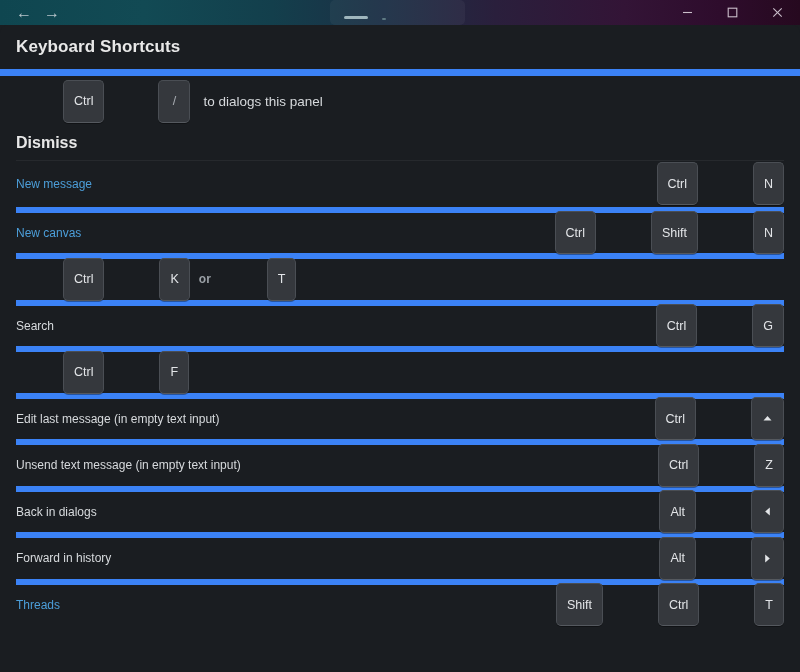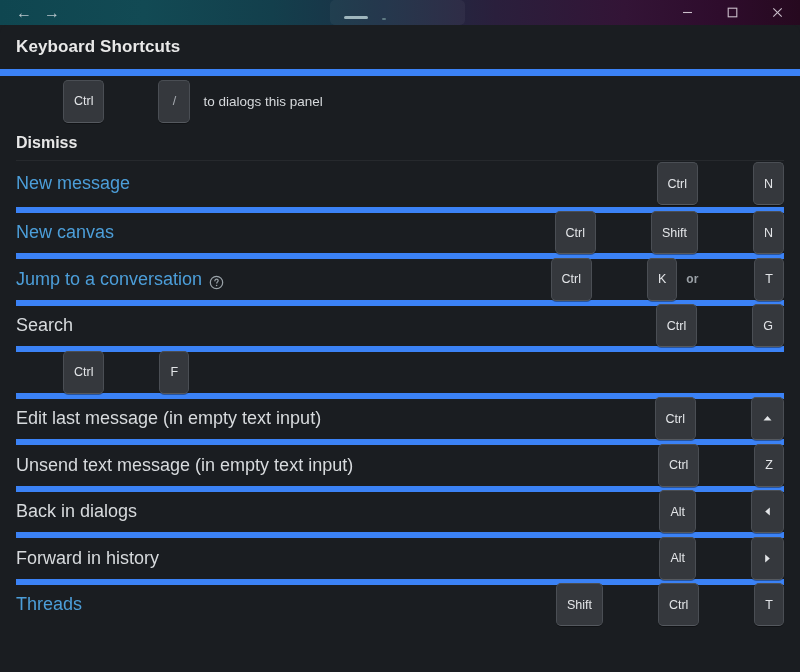--- a/index.html
+++ b/index.html
@@ -138,24 +138,24 @@
     height: 46.5px;
     display: flex;
     align-items: center;
     justify-content: space-between;
     border-top: 6px solid #3b82f6;
     gap: 10px;
   }
   .row:first-child { border-top: 1px solid #26292d; }
 
   .row-label {
-    font-size: 18px;
+    font-size: 12px;
     color: #d7dadd;
     display: flex;
-    align-items: flex-end;
+    align-items: flex-start;
     gap: 7px;
     white-space: nowrap;
   }
   .row-label.link { color: #4c9ed9; }
 
   .help-icon {
     width: 15px;
     height: 15px;
     color: #9aa2a8;
     display: inline-flex;
@@ -264,30 +264,20 @@
         <div class="row-label link">
           <span>New canvas</span>
         </div>
         <div class="keys">
           <span class="kbd">Ctrl</span>
           <span class="kbd">Shift</span>
           <span class="kbd">N</span>
         </div>
       </div>
       <div class="row">
-        <div class="row-label link">
-          <span>Jump to a conversation</span>
-          <span class="help-icon">
-            <svg width="15" height="15" viewBox="0 0 16 16">
-              <circle cx="8" cy="8" r="6.6" fill="none" stroke="currentColor" stroke-width="1.3"></circle>
-              <path d="M6.3 6.2c0-1 .8-1.7 1.75-1.7 1 0 1.75.7 1.75 1.6 0 1.2-1.45 1.3-1.45 2.5" fill="none" stroke="currentColor" stroke-width="1.3" stroke-linecap="round"></path>
-              <circle cx="8.1" cy="11.2" r="0.85" fill="currentColor"></circle>
-            </svg>
-          </span>
-        </div>
         <div class="keys">
           <span class="kbd">Ctrl</span>
           <span class="kbd">K</span>
           <span class="or-sep">or</span>
           <span class="kbd">T</span>
         </div>
       </div>
       <div class="row">
         <div class="row-label">
           <span>Search</span>

